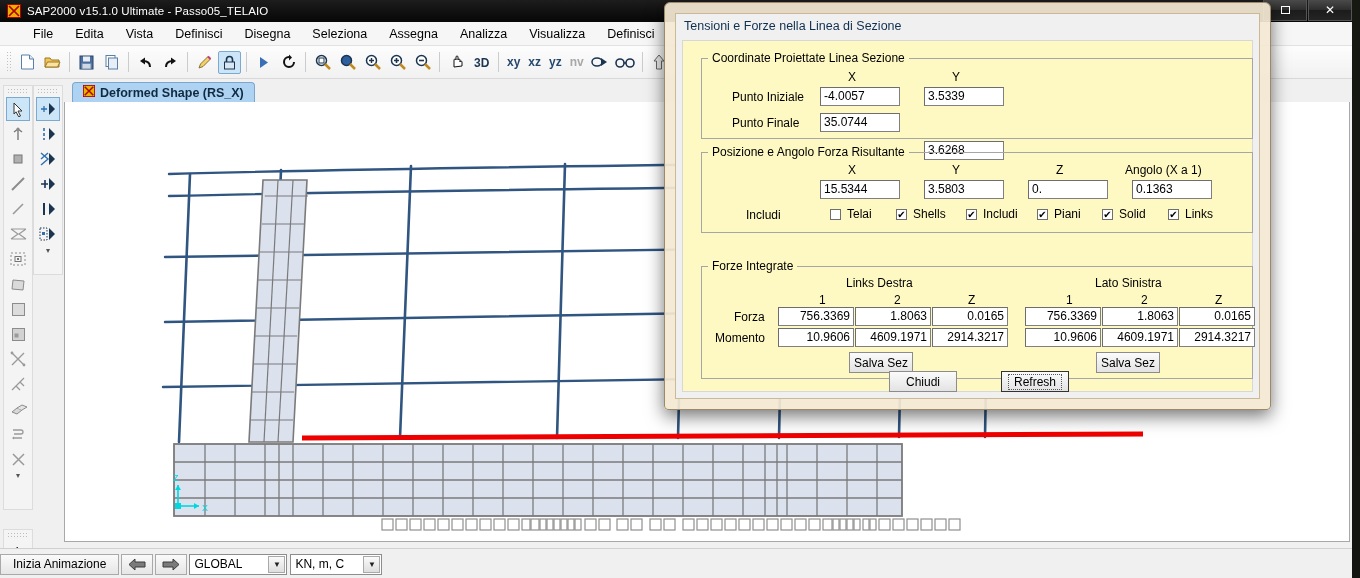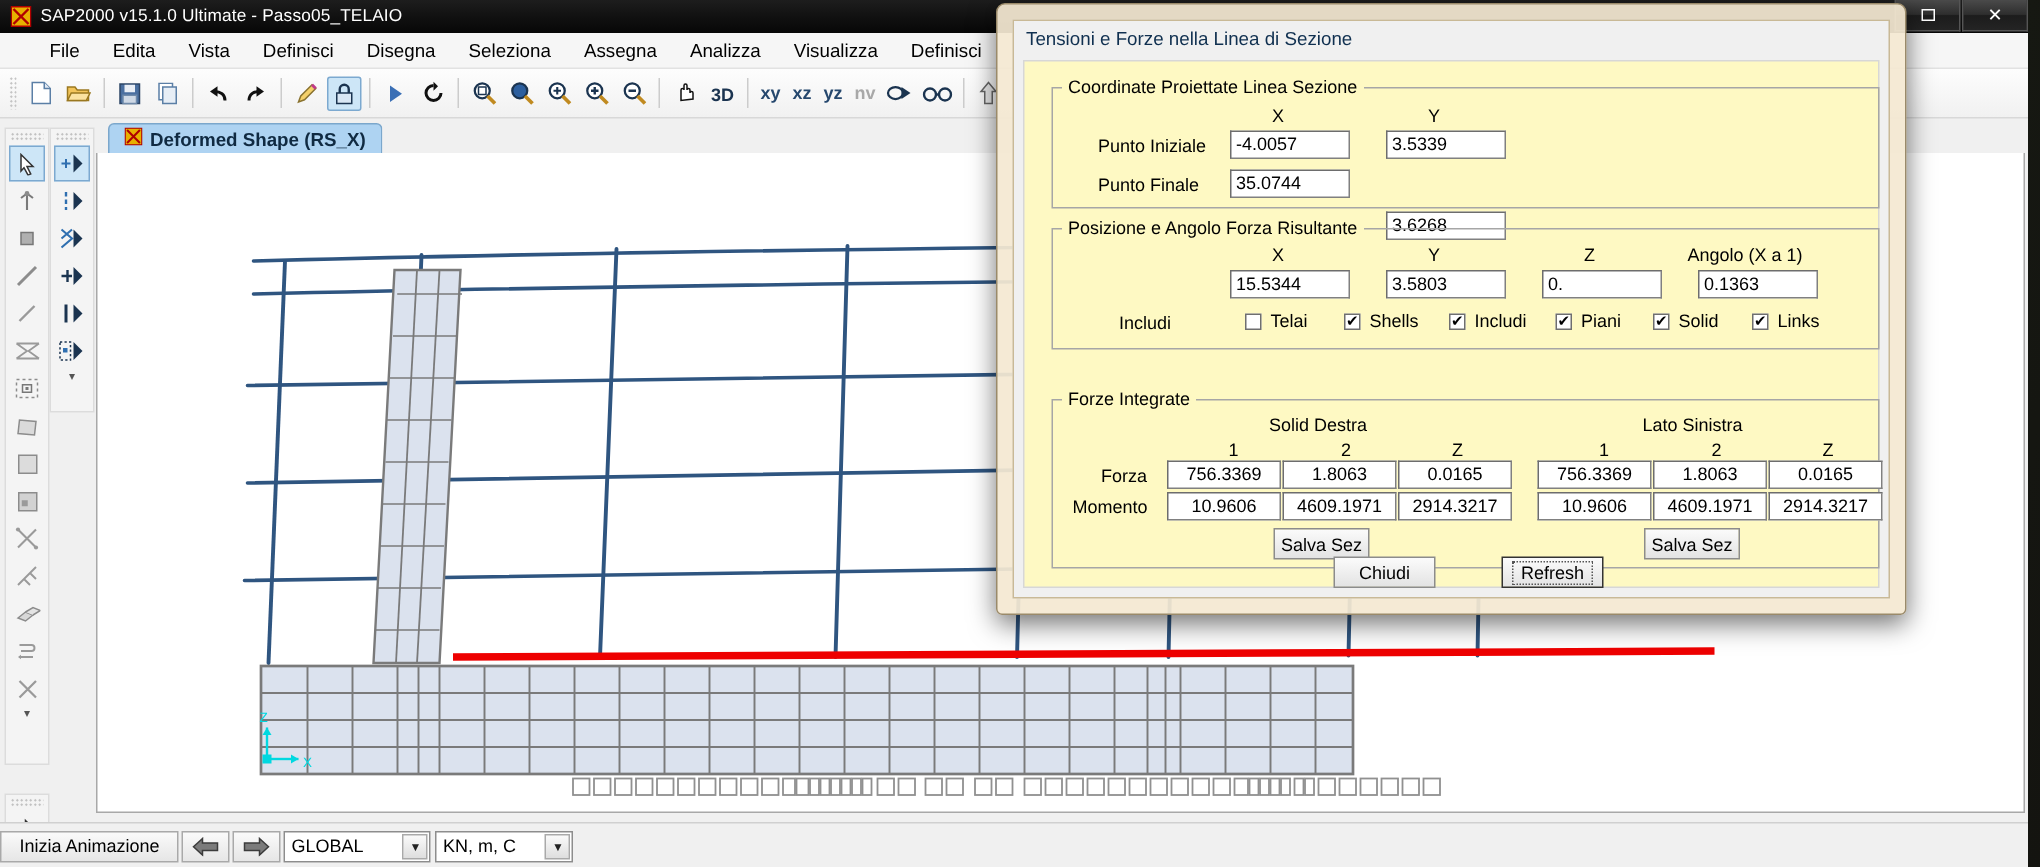--- a/index.html
+++ b/index.html
@@ -175,21 +175,21 @@
   fieldset.gb>legend{
     font-size:12px;color:#000;padding:0 4px;margin-left:6px;
   }
   .lbl{position:absolute;font-size:12px;color:#000;white-space:nowrap;}
   .tf{
     position:absolute;height:19px;background:#fff;
     border:1px solid #808080;border-top-color:#6d6d6d;border-left-color:#6d6d6d;
     box-sizing:border-box;font-size:12px;color:#000;
     padding:1px 3px;line-height:15px;
   }
-  .tf.right{text-align:center;}
+  .tf.right{text-align:right;}
   .cb{
     position:absolute;width:11px;height:11px;background:#fff;
     border:1px solid #6f6f6f;box-sizing:border-box;
     display:flex;align-items:center;justify-content:center;
     font-size:10px;line-height:10px;color:#000;
   }
   .btn{
     position:absolute;height:21px;
     background:linear-gradient(180deg,#fbfbfb,#e3e3e3);
     border:1px solid #8c8c8c;box-sizing:border-box;
@@ -762,21 +762,21 @@
         <div class="cb" style="left:400px;top:50px;">✔</div>
         <div class="lbl" style="left:417px;top:48px;">Solid</div>
 
         <div class="cb" style="left:466px;top:50px;">✔</div>
         <div class="lbl" style="left:483px;top:48px;">Links</div>
       </fieldset>
 
       <fieldset class="gb" style="left:18px;top:198px;width:550px;height:118px;margin-top:20px;">
         <legend>Forze Integrate</legend>
 
-        <div class="lbl" style="left:144px;top:3px;">Solid Destra</div>
+        <div class="lbl" style="left:144px;top:3px;">Links Destra</div>
         <div class="lbl" style="left:393px;top:3px;">Lato Sinistra</div>
 
         <div class="lbl" style="left:117px;top:20px;">1</div>
         <div class="lbl" style="left:192px;top:20px;">2</div>
         <div class="lbl" style="left:266px;top:20px;">Z</div>
 
         <div class="lbl" style="left:364px;top:20px;">1</div>
         <div class="lbl" style="left:439px;top:20px;">2</div>
         <div class="lbl" style="left:513px;top:20px;">Z</div>
 

